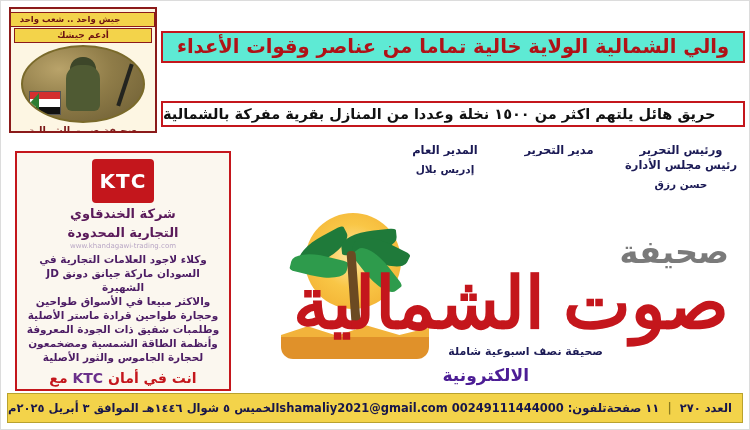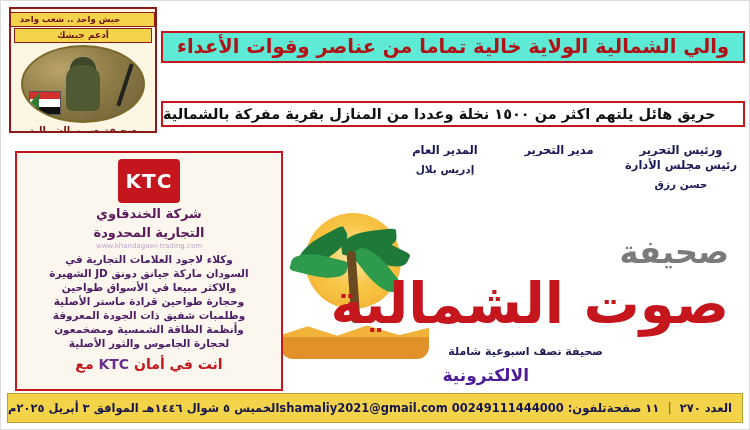--- a/index.html
+++ b/index.html
@@ -200,25 +200,26 @@
     top: 38px;
     font-size: 32px;
     font-weight: bold;
     color: #7a7a7a;
     line-height: 34px;
   }
   .np-word-main {
     position: absolute;
     right: 6px;
     top: 72px;
-    font-size: 56px;
+    font-size: 72px;
     font-weight: bold;
     color: #c4161c;
     line-height: 70px;
     letter-spacing: -1px;
+    font-family: Liberation Serif, serif;
   }
   .np-tagline {
     position: absolute;
     right: 132px;
     top: 148px;
     font-size: 11px;
     font-weight: bold;
     color: #1b1a55;
   }
   .np-electronic {
@@ -276,21 +277,21 @@
     background: linear-gradient(#f2b33b 0 45%, #e0912a 45% 100%);
     border-radius: 0 0 12px 12px;
     clip-path: polygon(0 40%, 18% 18%, 38% 42%, 58% 16%, 80% 40%, 100% 22%, 100% 100%, 0 100%);
   }
 
   
   .ad-box {
     position: absolute;
     left: 14px;
     top: 150px;
-    width: 268px;
+    width: 216px;
     height: 240px;
     background: #fbf7ef;
     border: 2px solid #c4161c;
     box-sizing: border-box;
     text-align: center;
     overflow: hidden;
   }
   .ktc-logo {
     margin: 6px auto 2px auto;
     width: 62px;

